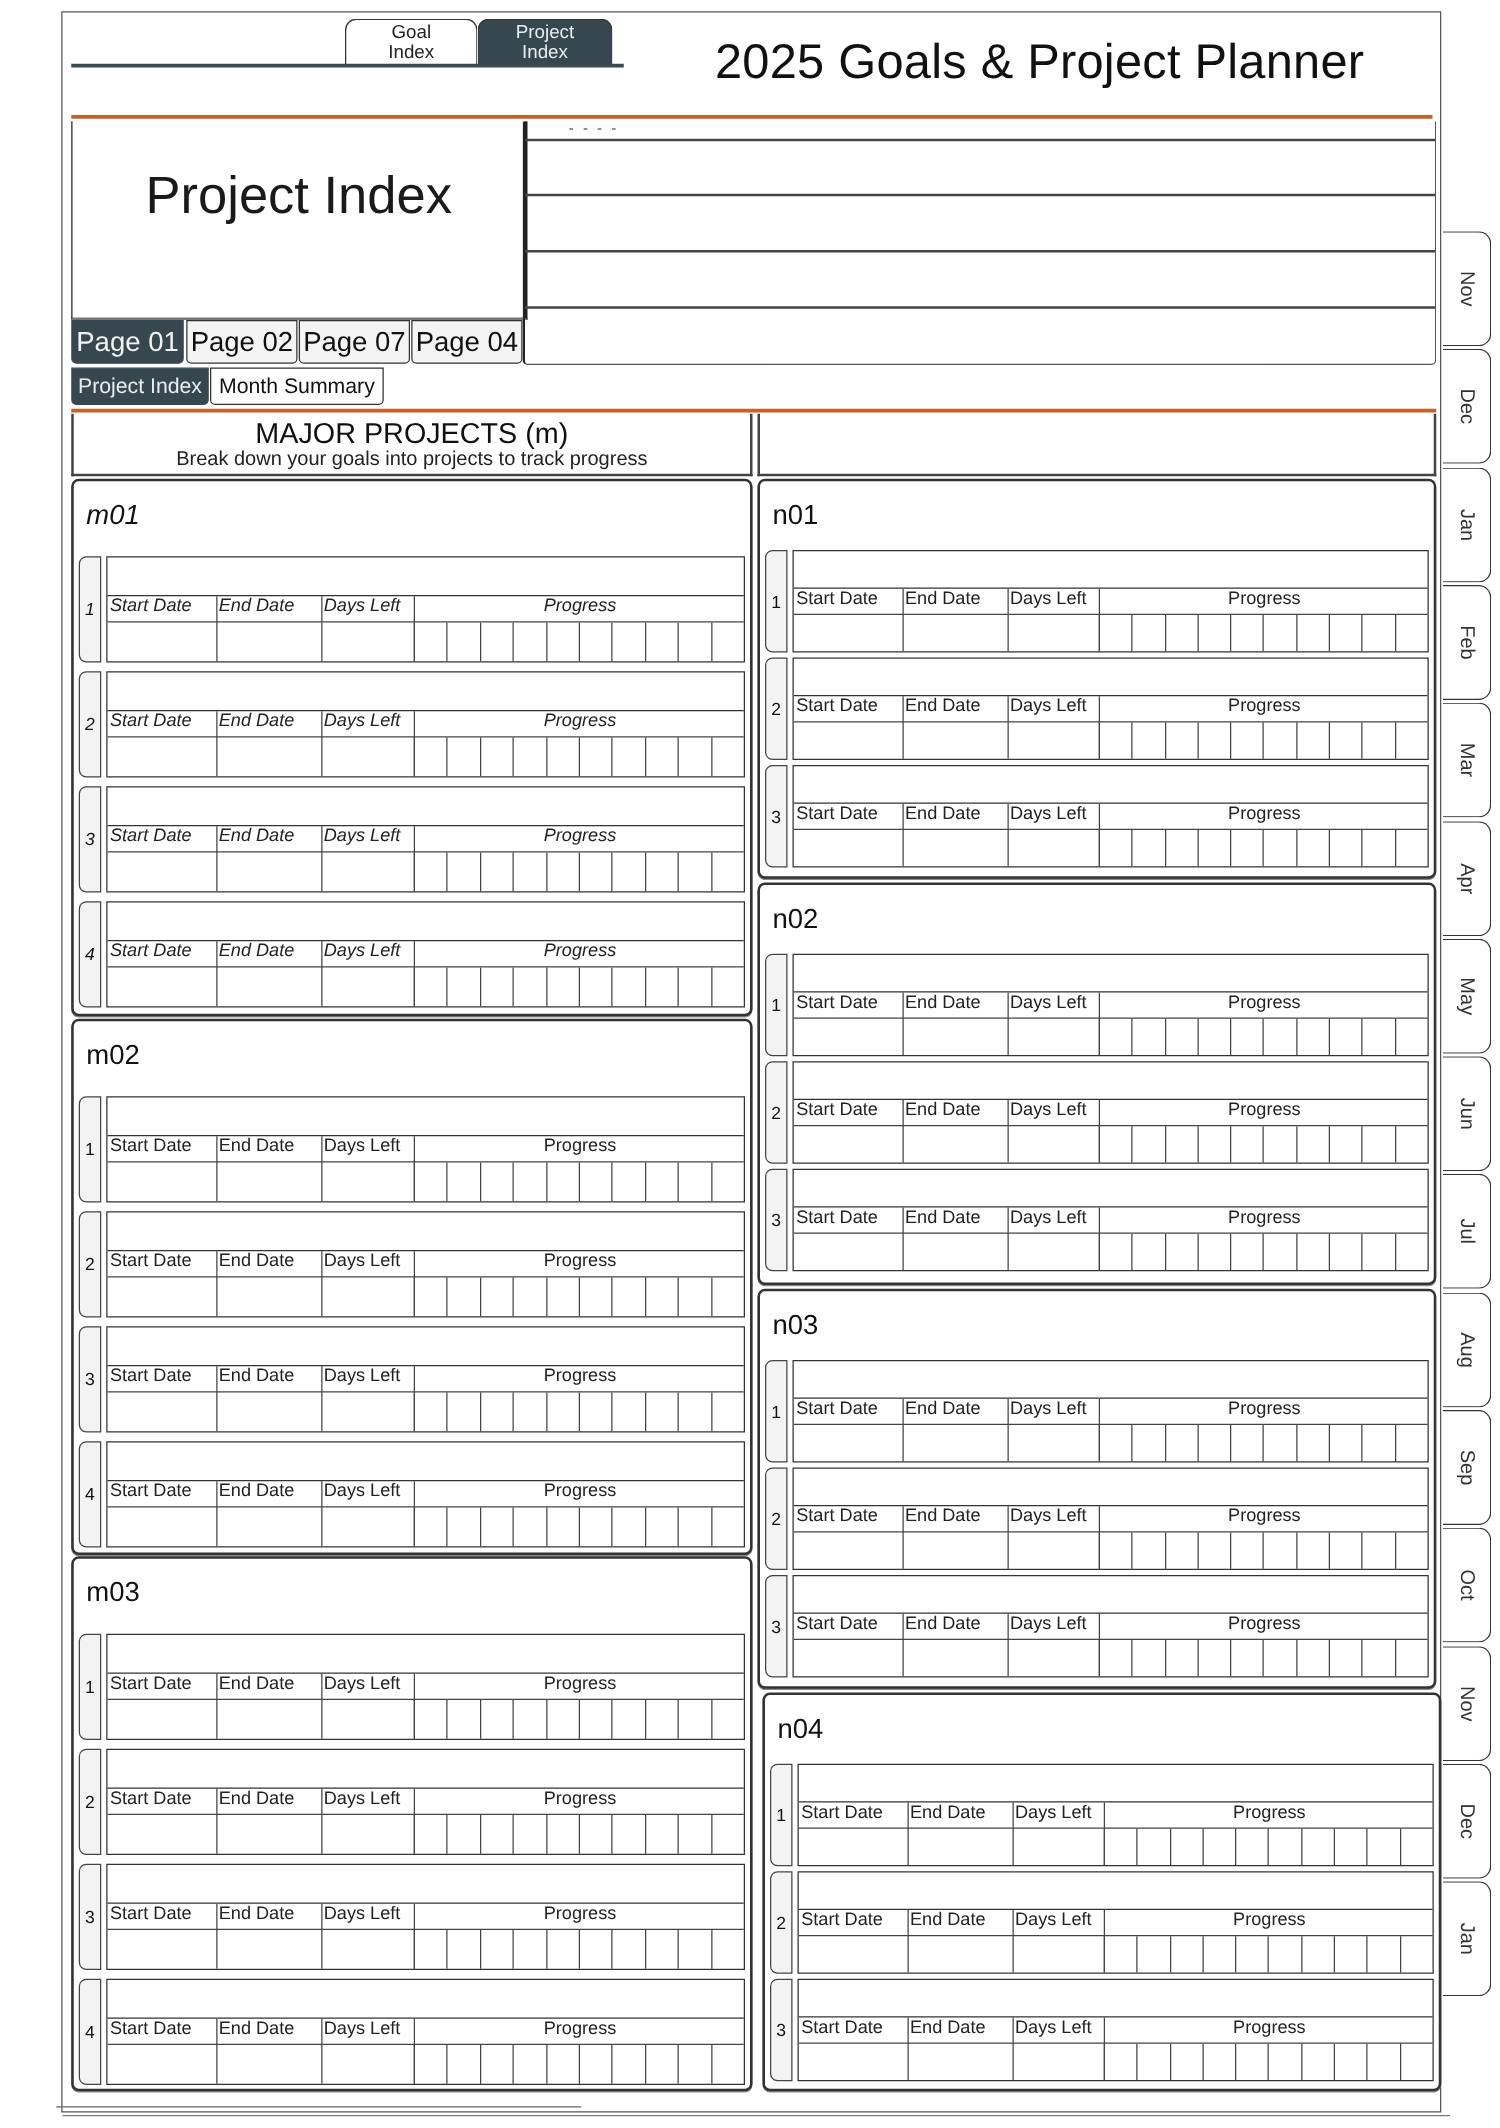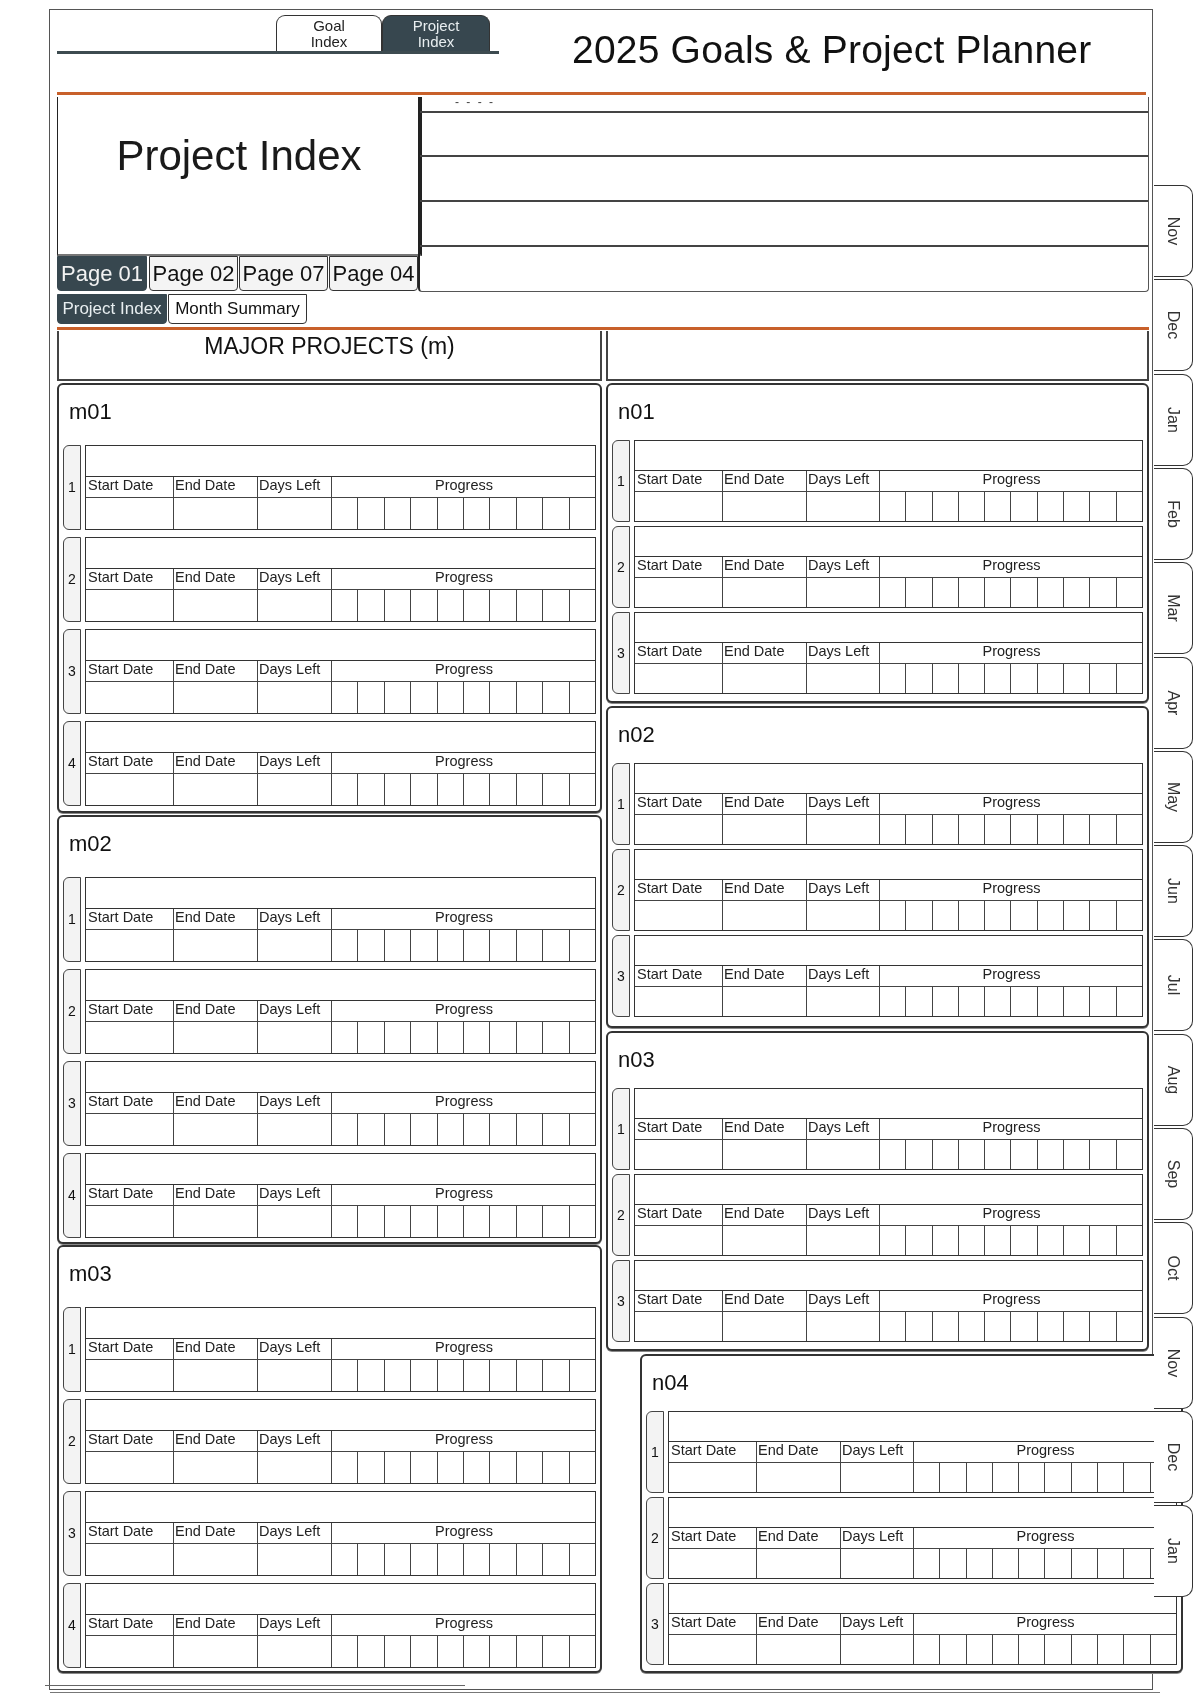--- a/index.html
+++ b/index.html
@@ -80,26 +80,27 @@
 <div class="pgbtn" style="left:239px;width:89px;">Page 07</div>
 <div class="pgbtn" style="left:329px;width:89px;">Page 04</div>
 
 <div class="subtab active" style="left:57px;width:110px;">Project Index</div>
 <div class="subtab" style="left:168px;width:139px;">Month Summary</div>
 
 <div class="orange" style="left:57px;top:327px;width:1092px;"></div>
 
 <div class="sechdr" style="left:57px;width:545px;">
   <div class="h">MAJOR PROJECTS (m)</div>
+  <div class="s">Break down your goals into projects to track progress</div>
 </div>
 <div class="sechdr" style="left:606px;width:543px;">
 </div>
 
 <div id="blocks">
-    <div class="block" style="left: 57px; top: 383px; width: 545px; height: 430px;">
+    <div class="block" style="left: 57px; top: 383px; width: 545px; height: 430px; font-style: italic;">
       <div class="bname">m01</div>
       <div class="row" style="top: 60px; height: 85px;">
         <div class="num">
           <span>1</span>
         </div>
         <div class="card">
           <div class="namefield"></div>
           <div class="lbl" style="left: 0px; width: 87px;">Start Date</div>
           <div class="lbl" style="left: 87px; width: 84px;">End Date</div>
           <div class="lbl" style="left: 171px; width: 74px;">Days Left</div>
@@ -754,21 +755,21 @@
             <div class="cell"></div>
             <div class="cell"></div>
             <div class="cell"></div>
             <div class="cell"></div>
             <div class="cell"></div>
             <div class="cell"></div>
           </div>
         </div>
       </div>
     </div>
-    <div class="block" style="left: 640px; top: 1354px; width: 543px; height: 319px;">
+    <div class="block" style="left: 610px; top: 1354px; width: 543px; height: 319px;">
       <div class="bname">n04</div>
       <div class="row" style="top: 55px; height: 82px;">
         <div class="num">
           <span>1</span>
         </div>
         <div class="card">
           <div class="namefield"></div>
           <div class="lbl" style="left: 0px; width: 87px;">Start Date</div>
           <div class="lbl" style="left: 87px; width: 84px;">End Date</div>
           <div class="lbl" style="left: 171px; width: 73px;">Days Left</div>

